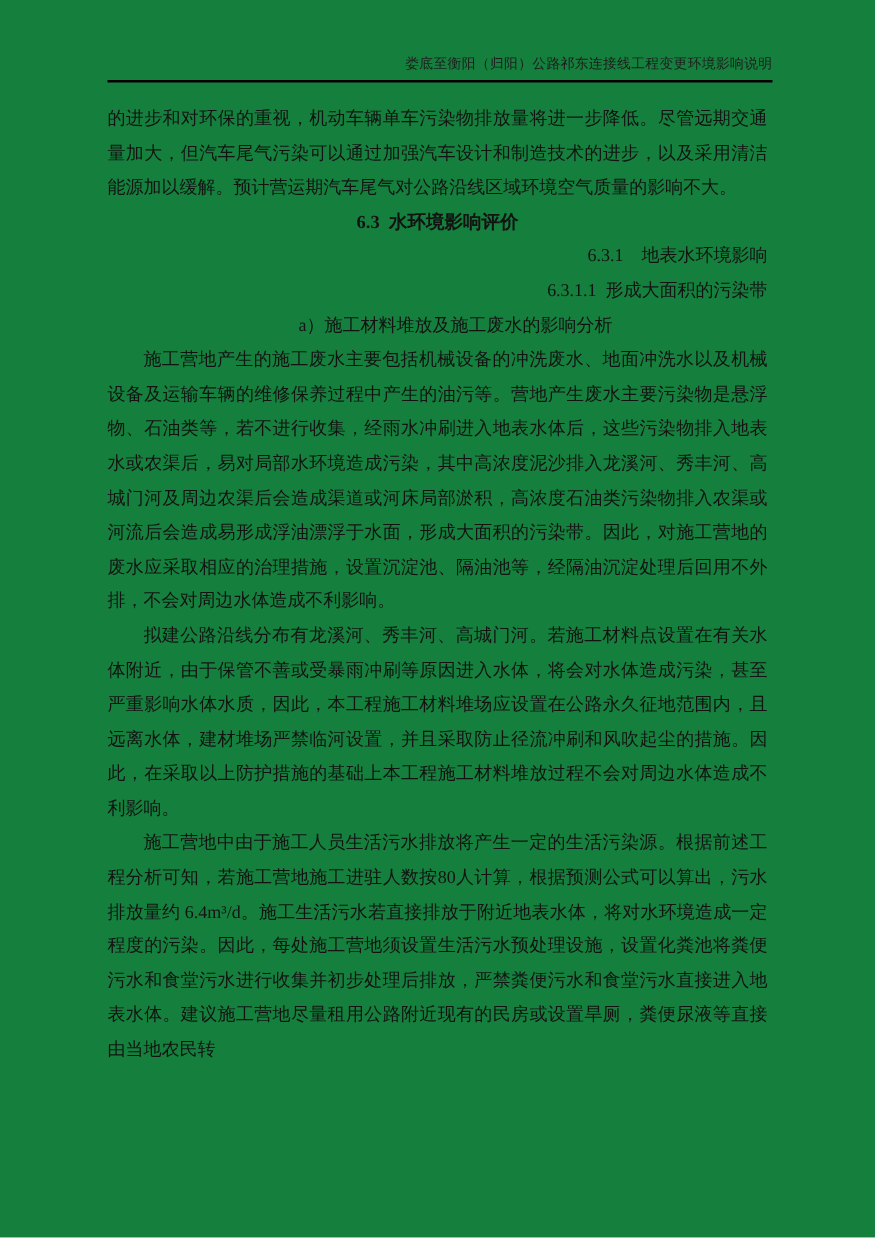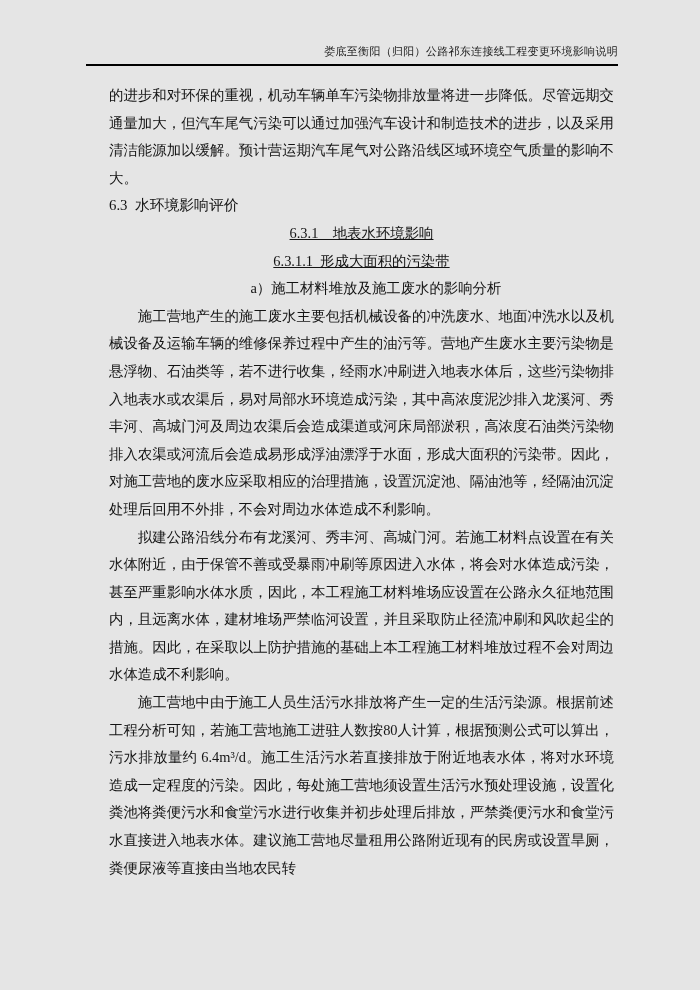--- a/index.html
+++ b/index.html
@@ -4,21 +4,21 @@
 <style>
   html, body {
     margin: 0;
     padding: 0;
     background: #ffffff;
   }
   .page {
     position: relative;
     width: 700px;
     height: 990px;
-    background: #e5e5e5;
+    background: #15803d;
     font-family: "Liberation Serif", "DejaVu Serif", serif;
     color: #131313;
     overflow: hidden;
   }
   .header {
     position: absolute;
     top: 44px;
     left: 86px;
     right: 82px;
     text-align: right;
@@ -31,42 +31,40 @@
   }
   .content {
     position: absolute;
     top: 82px;
     left: 86px;
     right: 86px;
     font-size: 14.4px;
     line-height: 27.6px;
     text-align: justify;
     text-justify: inter-character;
-    margin-left: 23px;
   }
   .content p, .content h2, .content h3, .content h4 {
     margin: 0;
     padding: 0;
     font-size: 14.4px;
     line-height: 27.6px;
   }
   .para { text-indent: 2em; }
   .para.no-indent { text-indent: 0; }
   .sub-item { text-indent: 2em; text-align: center; }
   .h-major {
-    font-weight: 400;
+    font-weight: 700;
     white-space: pre-wrap;
-    text-align: left;
+    text-align: center;
     font-size: 14.8px !important;
   }
   .h-minor {
     font-weight: 400;
     white-space: pre-wrap;
-    text-align: center;
-    text-decoration: underline;
+    text-align: right;
   }
   .page-number {
     position: absolute;
     bottom: 47px;
     left: 0;
     right: 0;
     text-align: center;
     font-size: 12px;
     color: #1c1c1c;
   }

